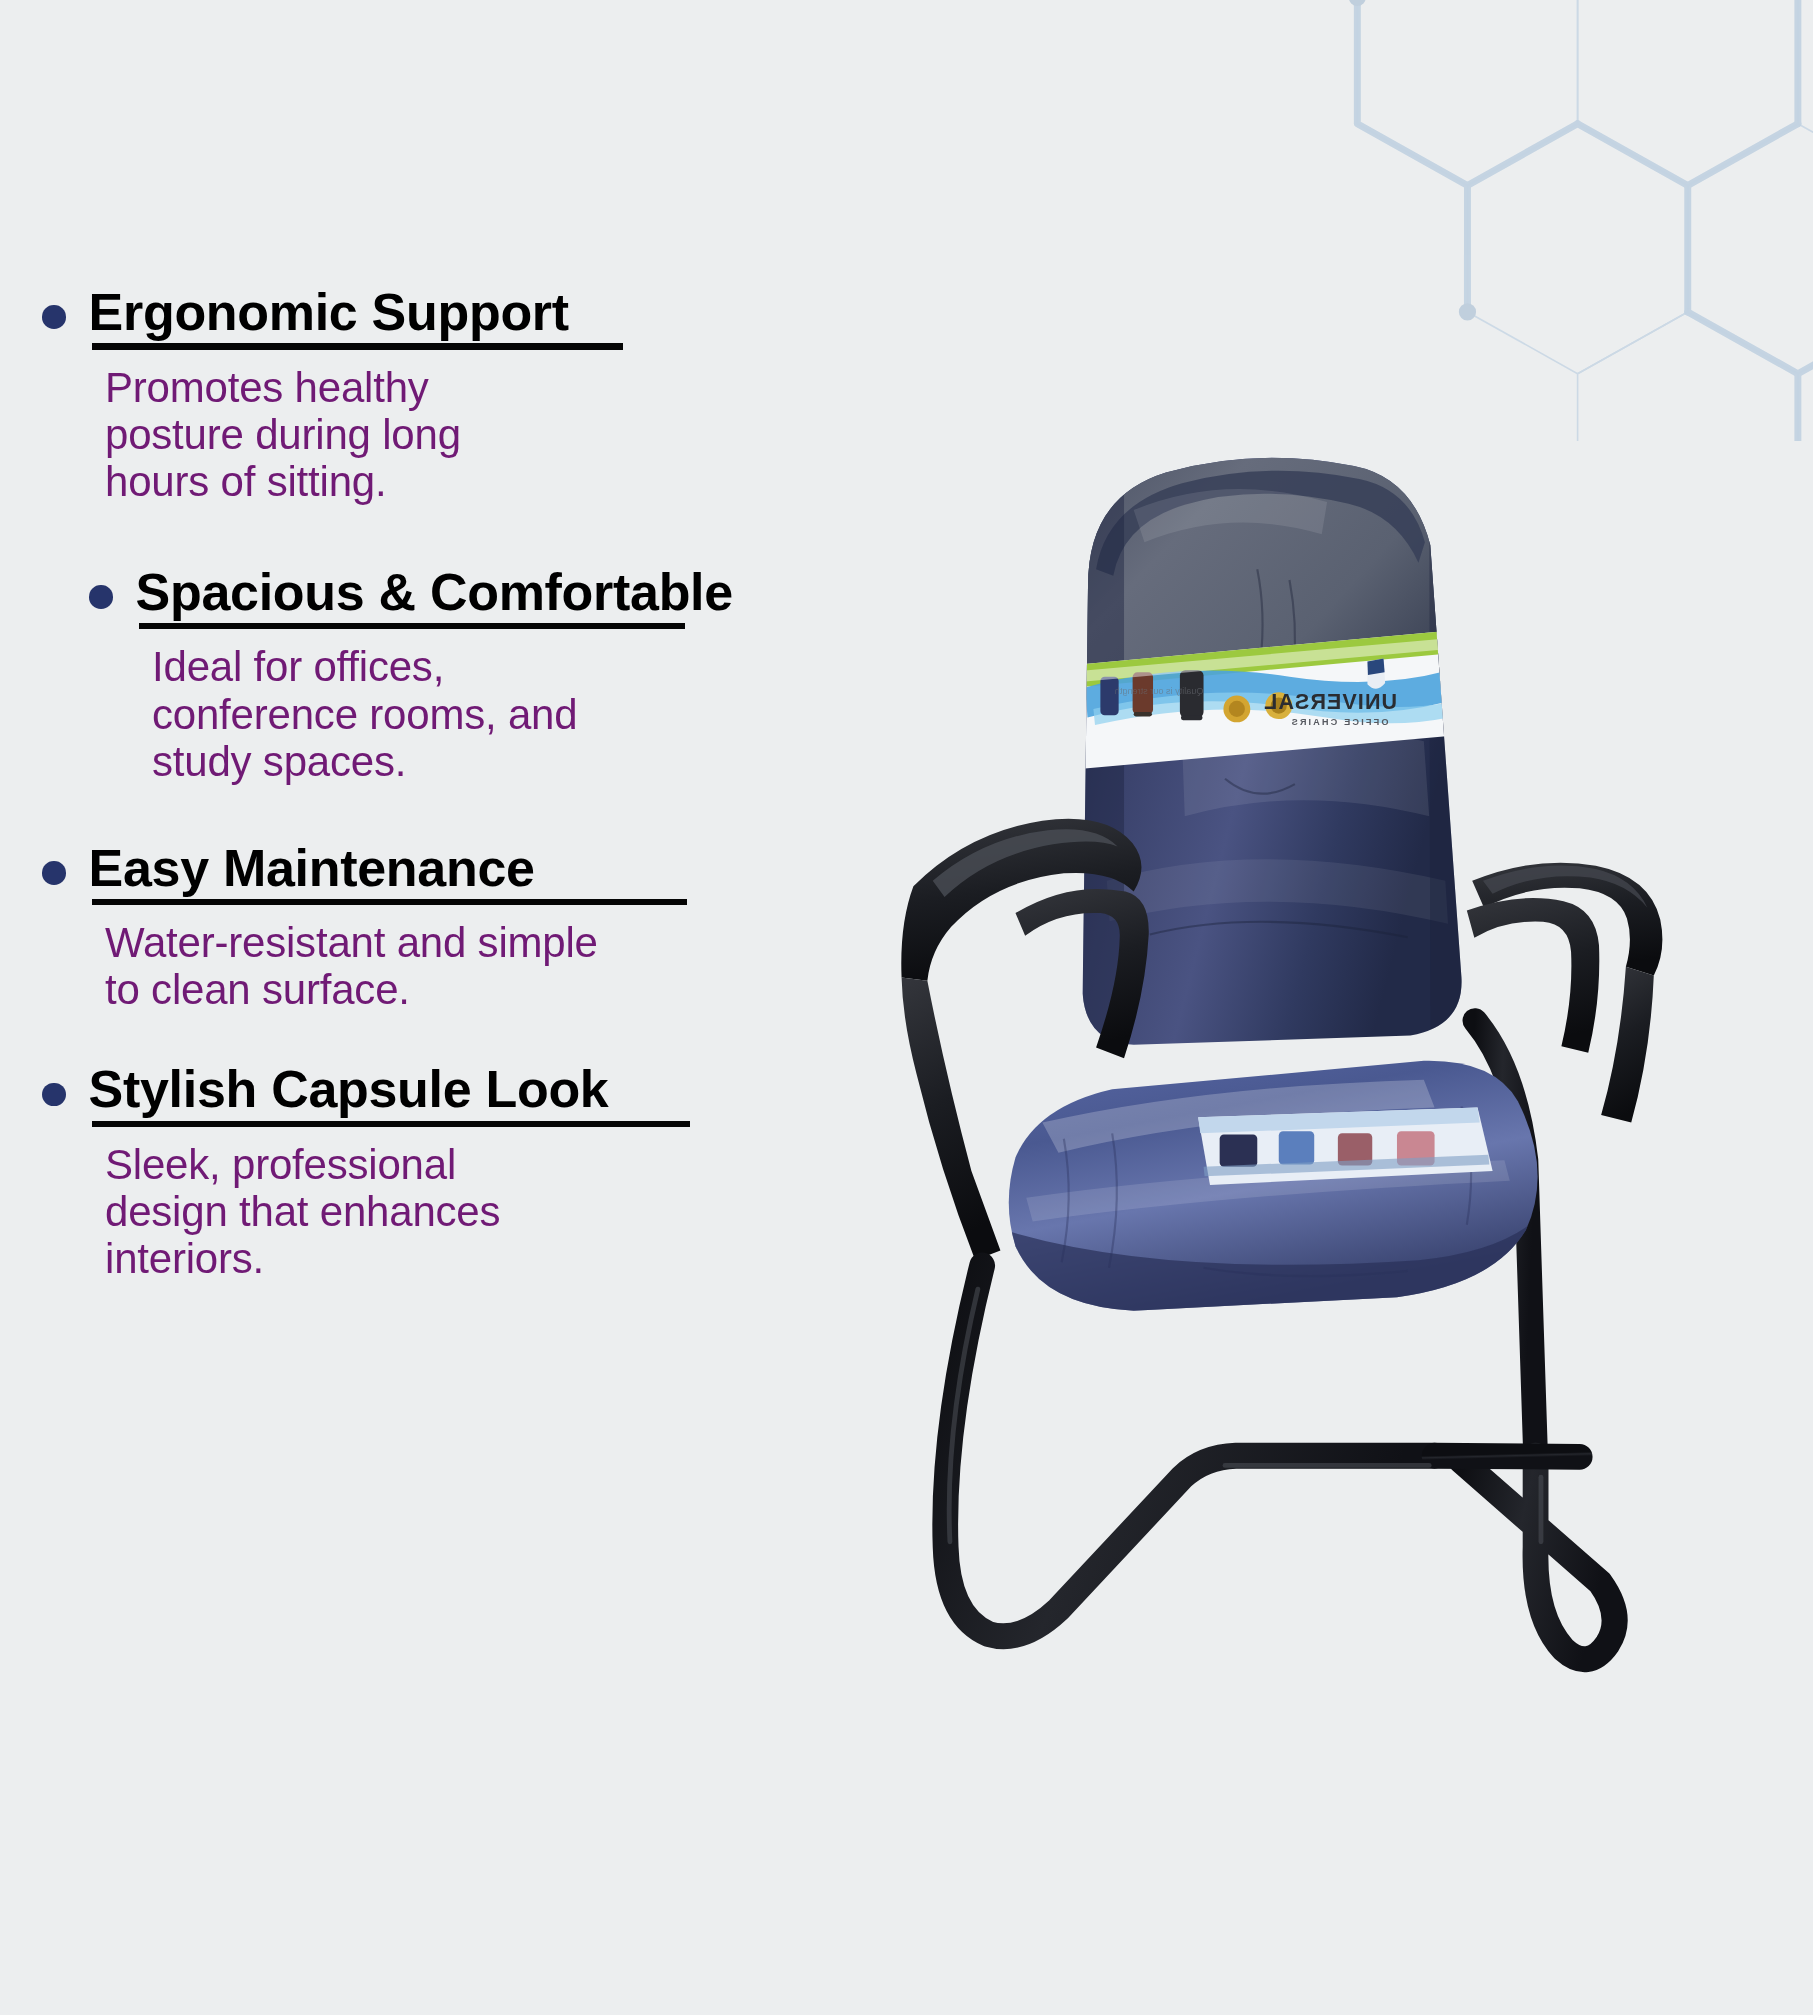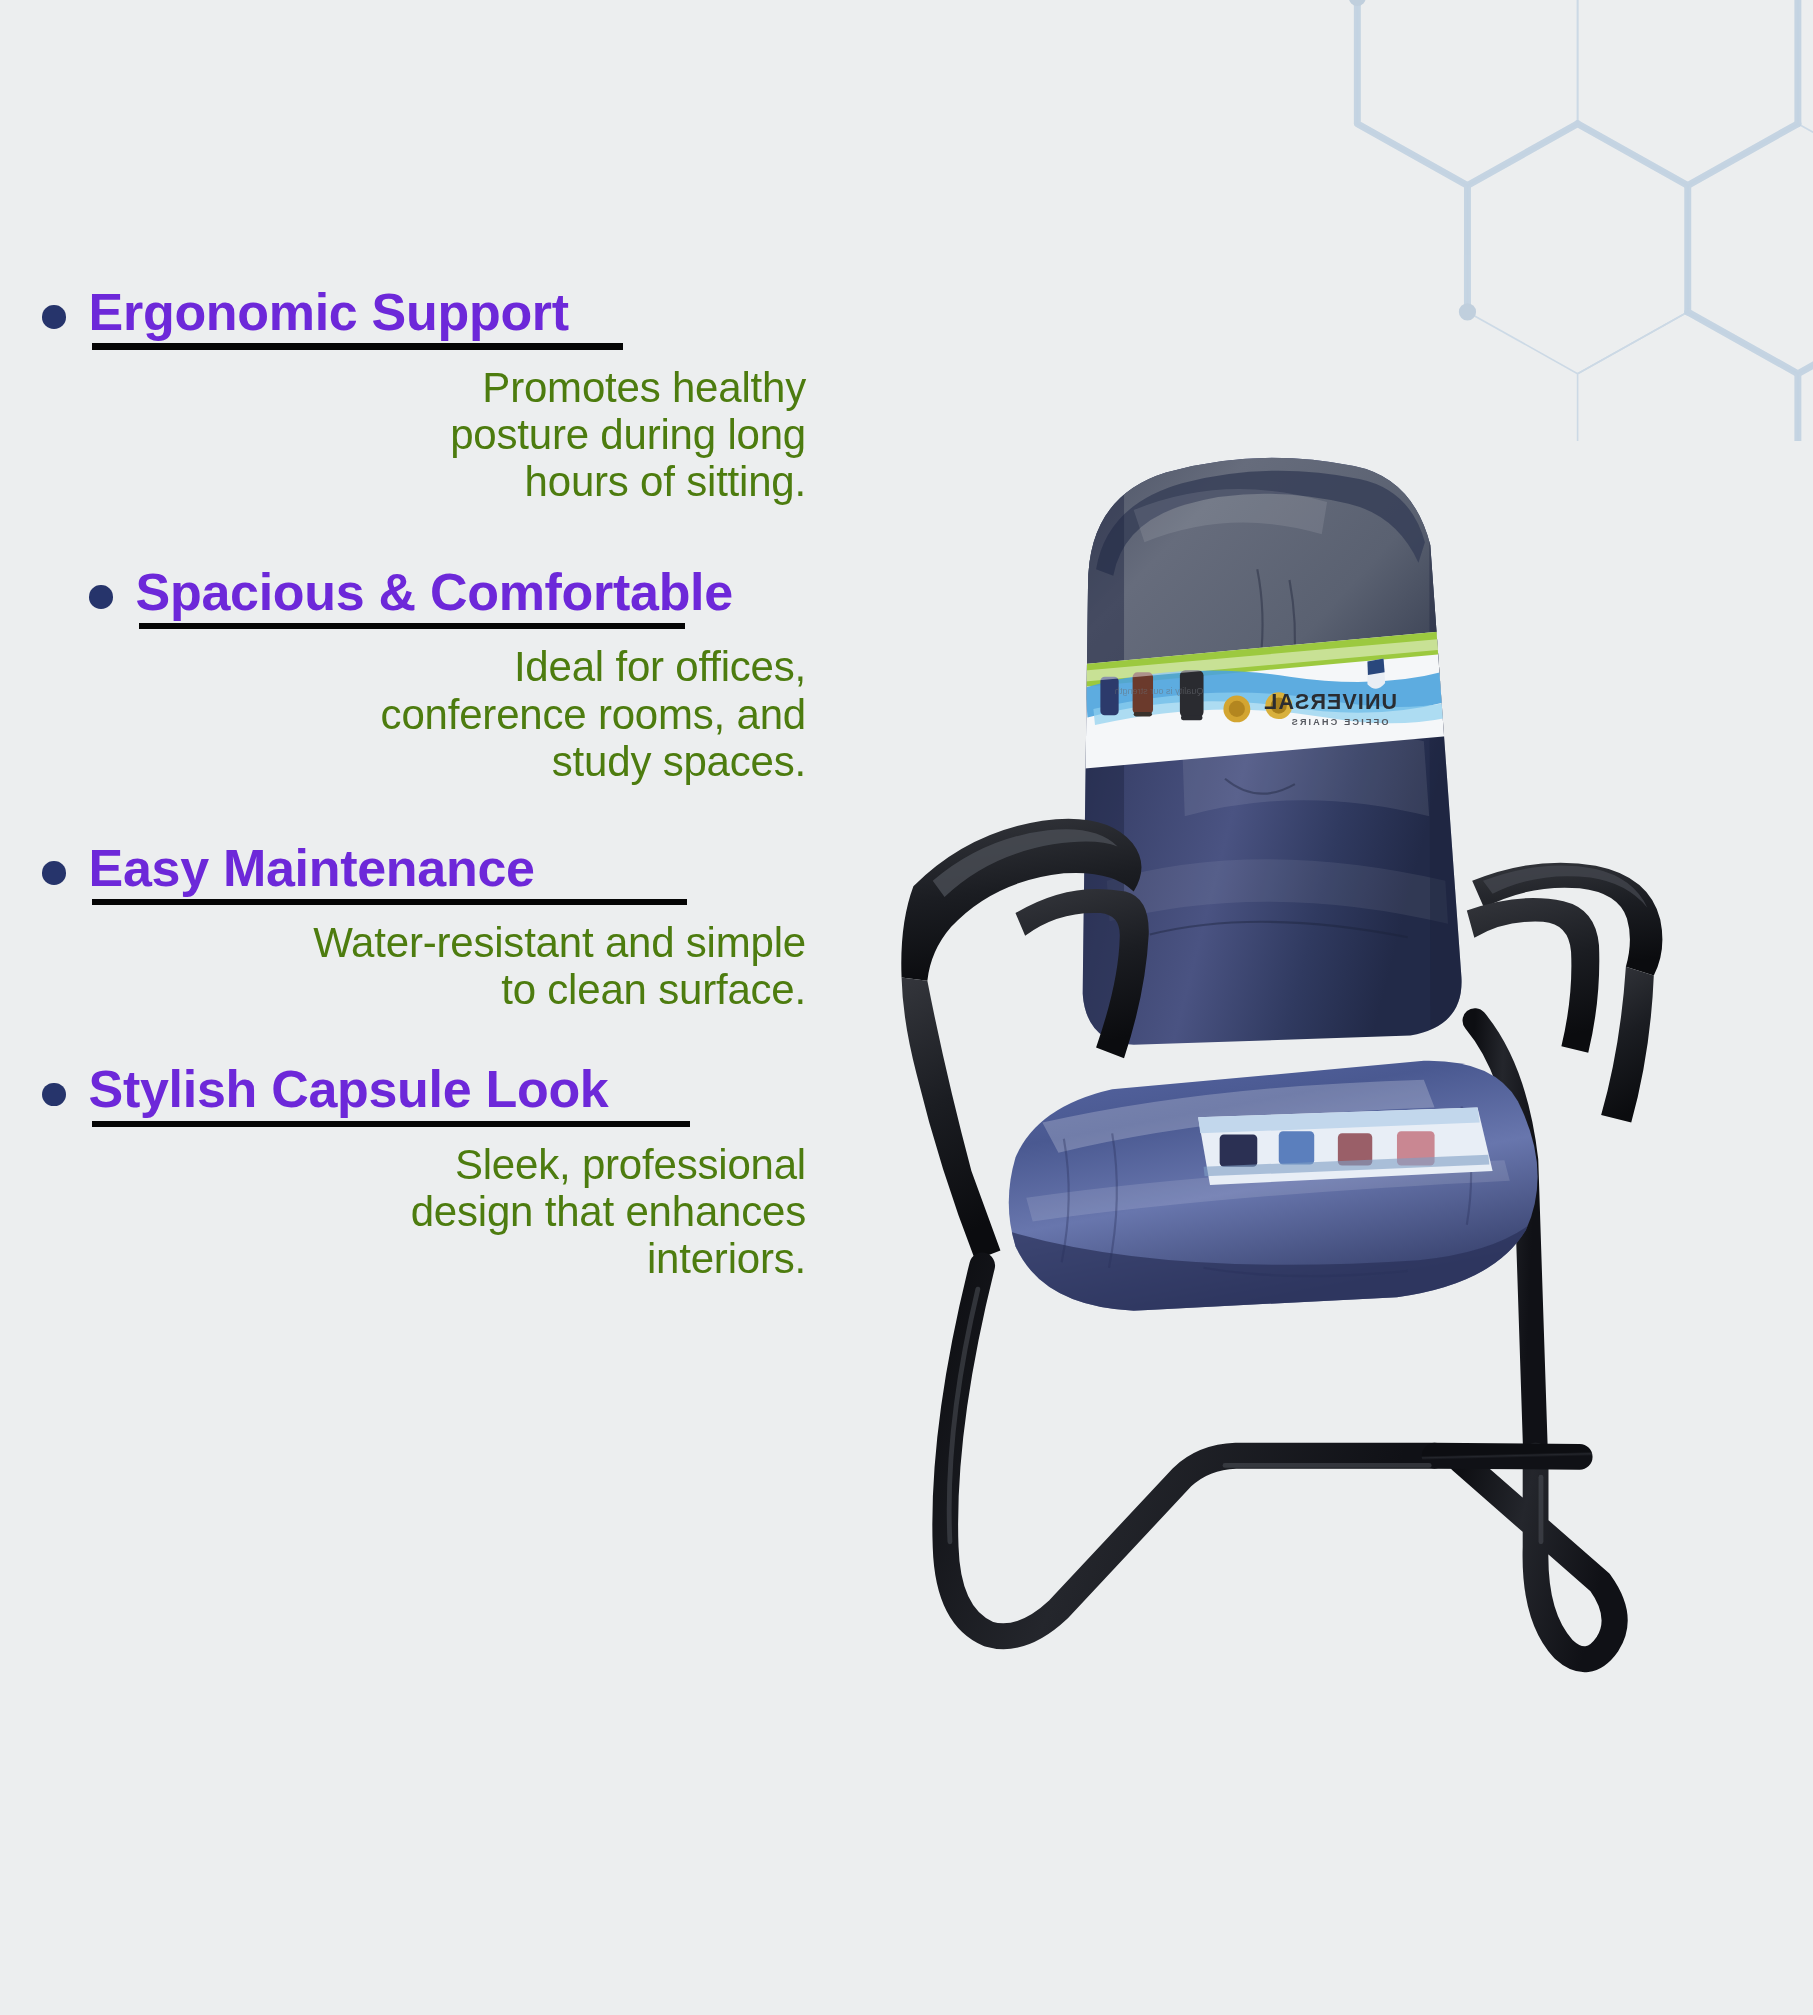--- a/index.html
+++ b/index.html
@@ -37,40 +37,39 @@
     background:#26346b;
     margin-left:42px;
     margin-top:20.4px;
     flex:0 0 auto;
   }
   .feature-title {
     margin-left:23px;
     font-size:52px;
     line-height:1.06;
     font-weight:600;
-    color:#6d28d9;
+    color:#000000;
     letter-spacing:-0.3px;
     white-space:nowrap;
   }
   .rule {
     height:6.4px;
     background:#050505;
     margin-left:92px;
     margin-top:3.2px;
   }
   .feature-desc {
     margin-left:105px;
     margin-top:14px;
     font-size:42px;
     line-height:1.12;
-    color:#4d7c0f;
+    color:#701a75;
     font-weight:400;
     letter-spacing:-0.2px;
     white-space:pre-line;
-    text-align:right;
   }
 
   .f0 { margin-top:0; }
   .f0 .rule { width:531px; }
   .f1 .rule { width:546px; }
   .f2 .rule { width:598px; }
   .f3 .rule { width:595px; }
 
   .f1 { margin-top:60px;padding-left:47px; }
   .f2 { margin-top:49px; }

